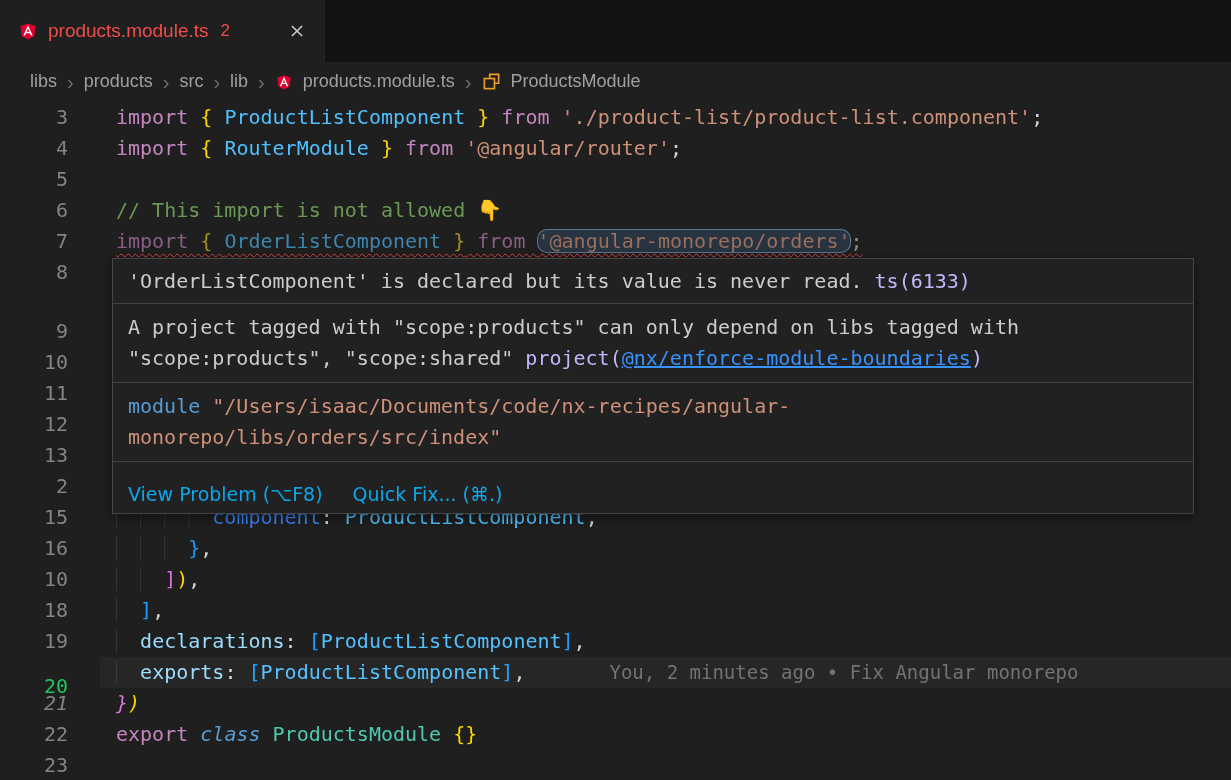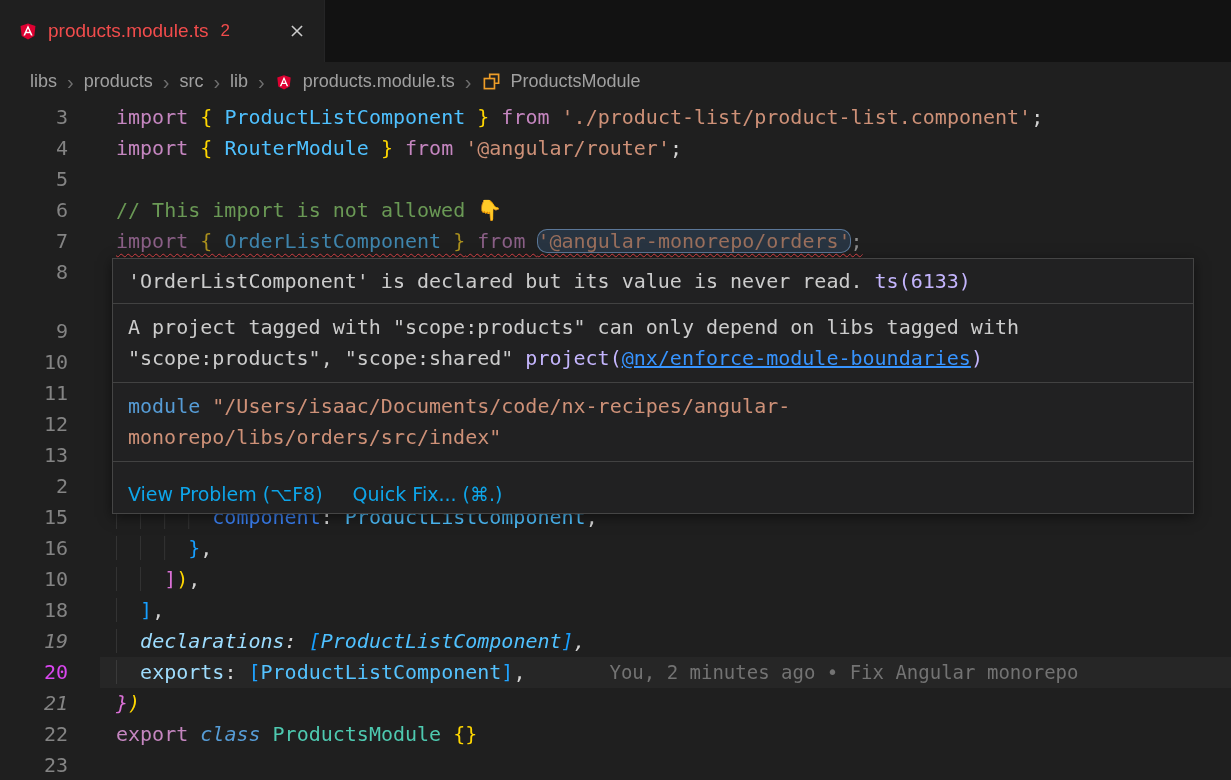--- a/index.html
+++ b/index.html
@@ -37,21 +37,21 @@
   }
   .code-row { position: absolute; left: 0; right: 0; height: 31px; line-height: 31px; }
   .code-row.active .line-content::before {
     content: ""; position: absolute; left: -16px; right: 0; top: 0; bottom: 0;
     background: rgba(255,255,255,0.035); pointer-events: none;
   }
   .gutter {
     position: absolute; left: 0; width: 68px; text-align: right;
     color: #848484; cursor: pointer;
   }
-  .code-row.active .gutter { color: #d946ef; }
+  .code-row.active .gutter { color: #22c55e; margin-top: 14px; }
   .line-content { position: absolute; left: 116px; right: 0; white-space: pre; color: #d4d4d4; }
   .guides {
     background-image: linear-gradient(to right, rgba(255,255,255,0.09) 0, rgba(255,255,255,0.09) 1px, transparent 1px);
     background-size: 2ch 100%; background-repeat: repeat-x;
   }
   .wavy {
     text-decoration: underline; text-decoration-style: wavy;
     text-decoration-color: #e4454a; text-decoration-thickness: 1.2px;
     text-underline-offset: 5px;
   }
@@ -189,21 +189,21 @@
           <div class="line-content"><span class="guides">      </span><span style="color: rgb(23, 159, 255);">}</span><span style="color: rgb(212, 212, 212);">,</span></div>
         </div>
         <div class="code-row" style="top: 463px;">
           <div class="gutter">10</div>
           <div class="line-content"><span class="guides">    </span><span style="color: rgb(218, 112, 214);">]</span><span style="color: rgb(255, 215, 0);">)</span><span style="color: rgb(212, 212, 212);">,</span></div>
         </div>
         <div class="code-row" style="top: 494px;">
           <div class="gutter">18</div>
           <div class="line-content"><span class="guides">  </span><span style="color: rgb(23, 159, 255);">]</span><span style="color: rgb(212, 212, 212);">,</span></div>
         </div>
-        <div class="code-row" style="top: 525px; font-style: italic;">
+        <div class="code-row" style="top: 525px;">
           <div class="gutter">19</div>
           <div class="line-content"><span class="guides">  </span><span style="color: rgb(156, 220, 254);">declarations</span><span style="color: rgb(212, 212, 212);">: </span><span style="color: rgb(23, 159, 255);">[</span><span style="color: rgb(79, 193, 255);">ProductListComponent</span><span style="color: rgb(23, 159, 255);">]</span><span style="color: rgb(212, 212, 212);">,</span></div>
         </div>
         <div class="code-row active" style="top: 556px;">
           <div class="gutter">20</div>
           <div class="line-content"><span class="guides">  </span><span style="color: rgb(156, 220, 254);">exports</span><span style="color: rgb(212, 212, 212);">: </span><span style="color: rgb(23, 159, 255);">[</span><span style="color: rgb(79, 193, 255);">ProductListComponent</span><span style="color: rgb(23, 159, 255);">]</span><span style="color: rgb(212, 212, 212);">,</span><span class="blame">You, 2 minutes ago • Fix Angular monorepo</span></div>
         </div>
         <div class="code-row" style="top: 587px; font-style: italic;">
           <div class="gutter">21</div>
           <div class="line-content"><span style="color: rgb(218, 112, 214);">}</span><span style="color: rgb(255, 215, 0);">)</span></div>

